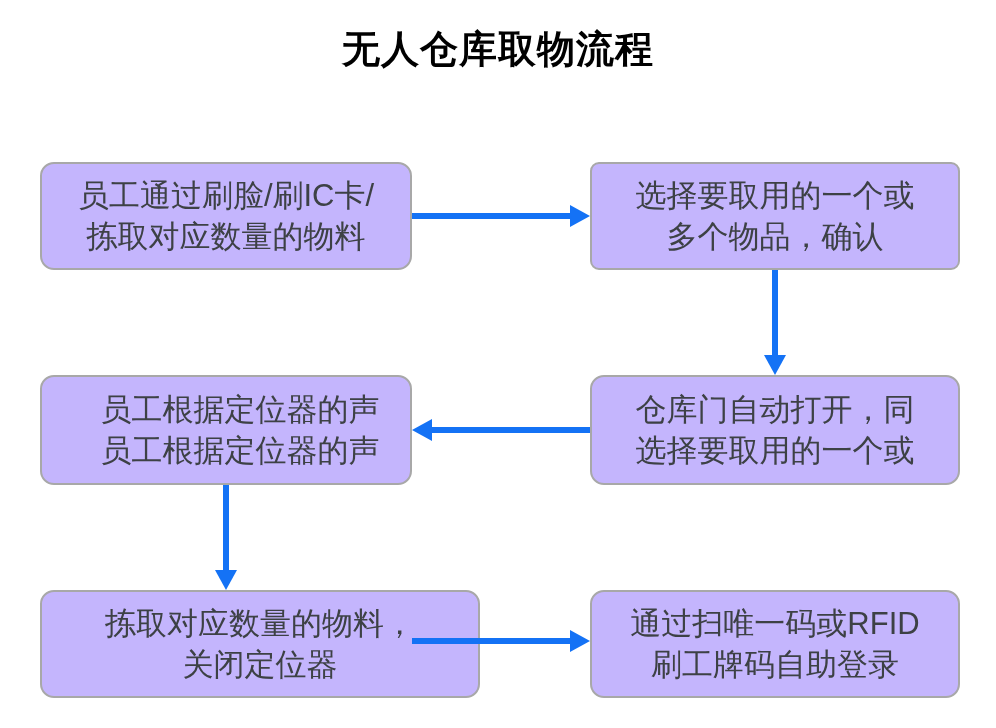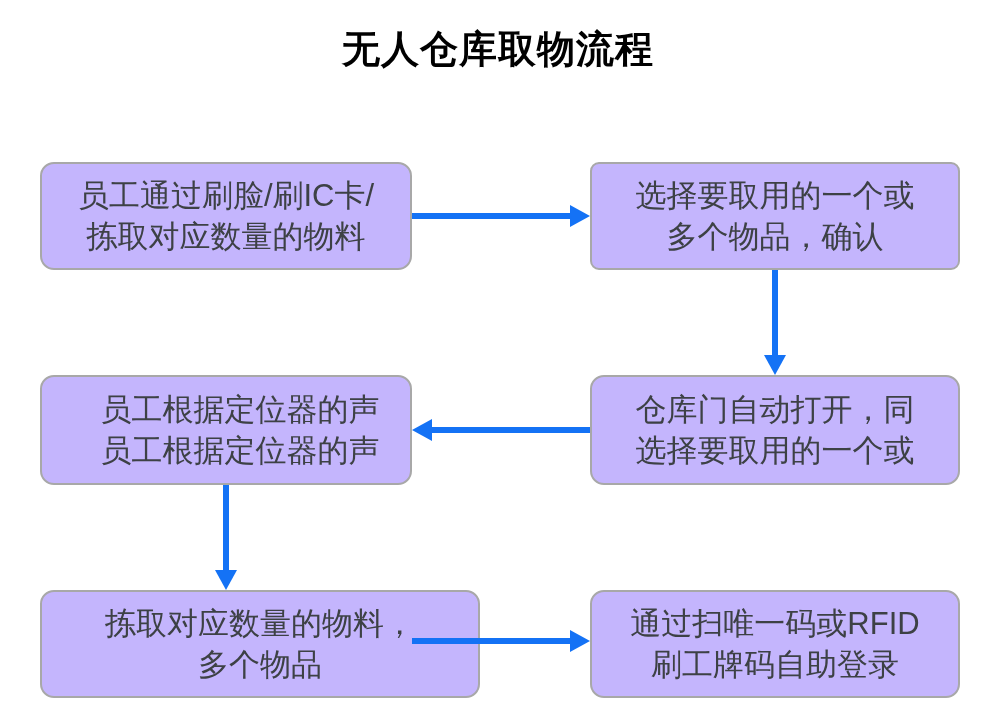--- a/index.html
+++ b/index.html
@@ -93,21 +93,21 @@
     <span>选择要取用的一个或</span>
   </div>
 
   <div class="box box-4">
     <span>员工根据定位器的声</span>
     <span>员工根据定位器的声</span>
   </div>
 
   <div class="box box-5">
     <span>拣取对应数量的物料，</span>
-    <span>多个物品</span>
+    <span>关闭定位器</span>
   </div>
 
   <div class="box box-6">
     <span>通过扫唯一码或RFID</span>
     <span>刷工牌码自助登录</span>
   </div>
 
   <div class="arrow right arrow-1">
     <div class="shaft"></div>
     <div class="head"></div>

